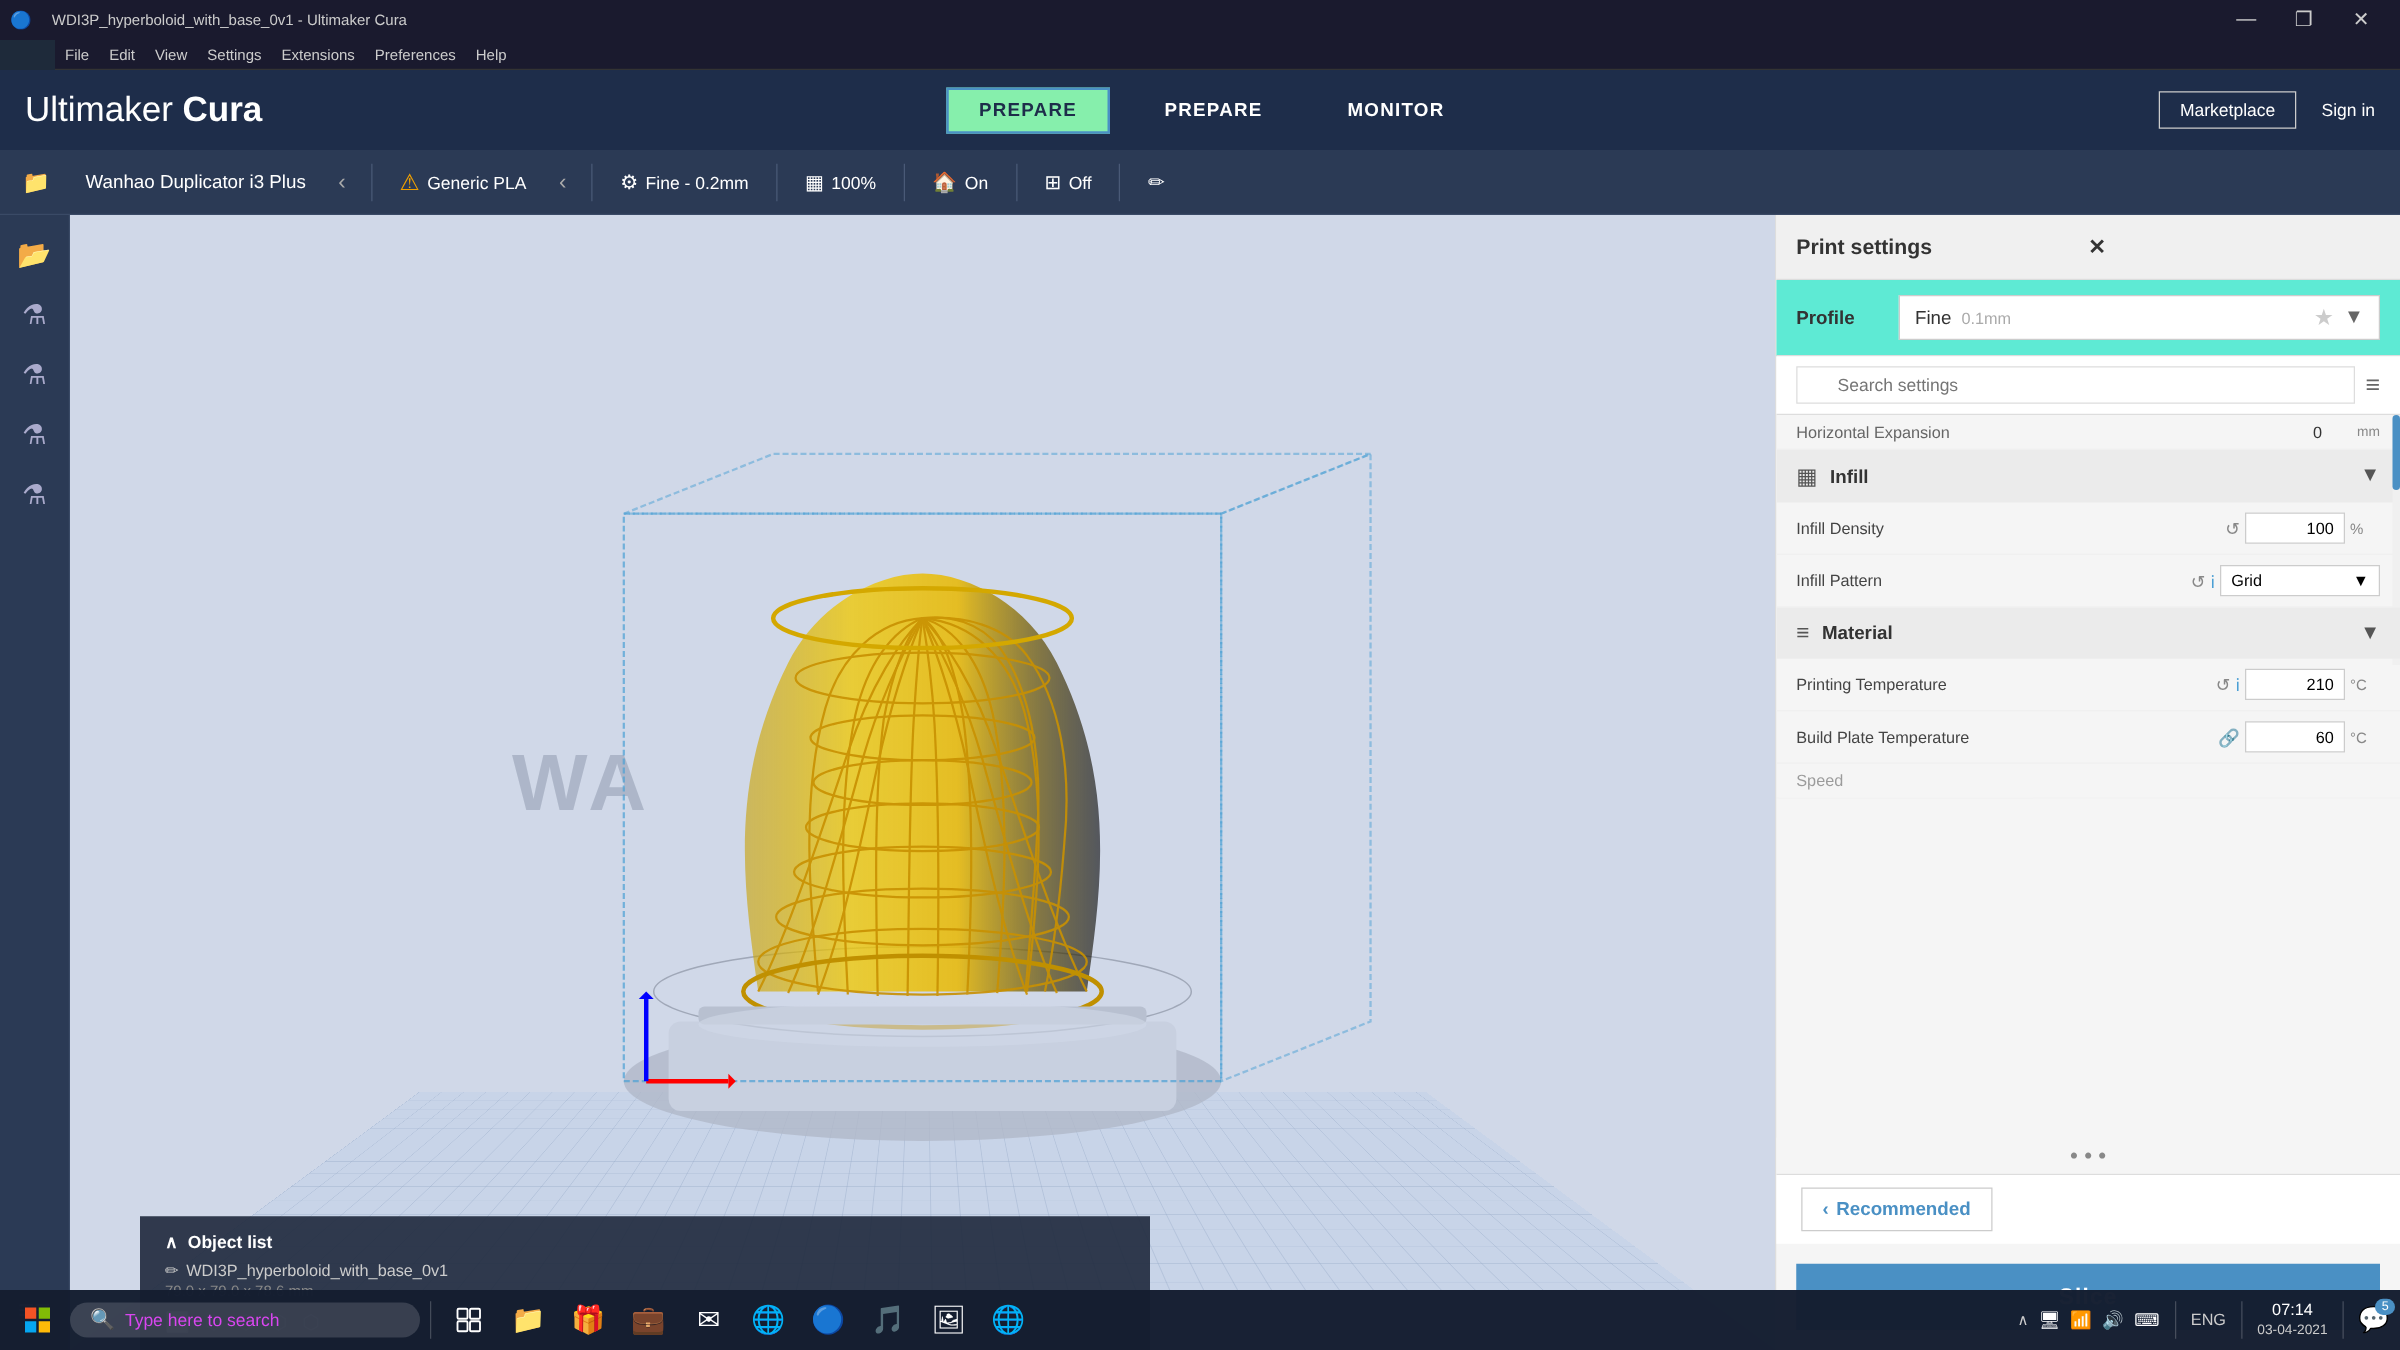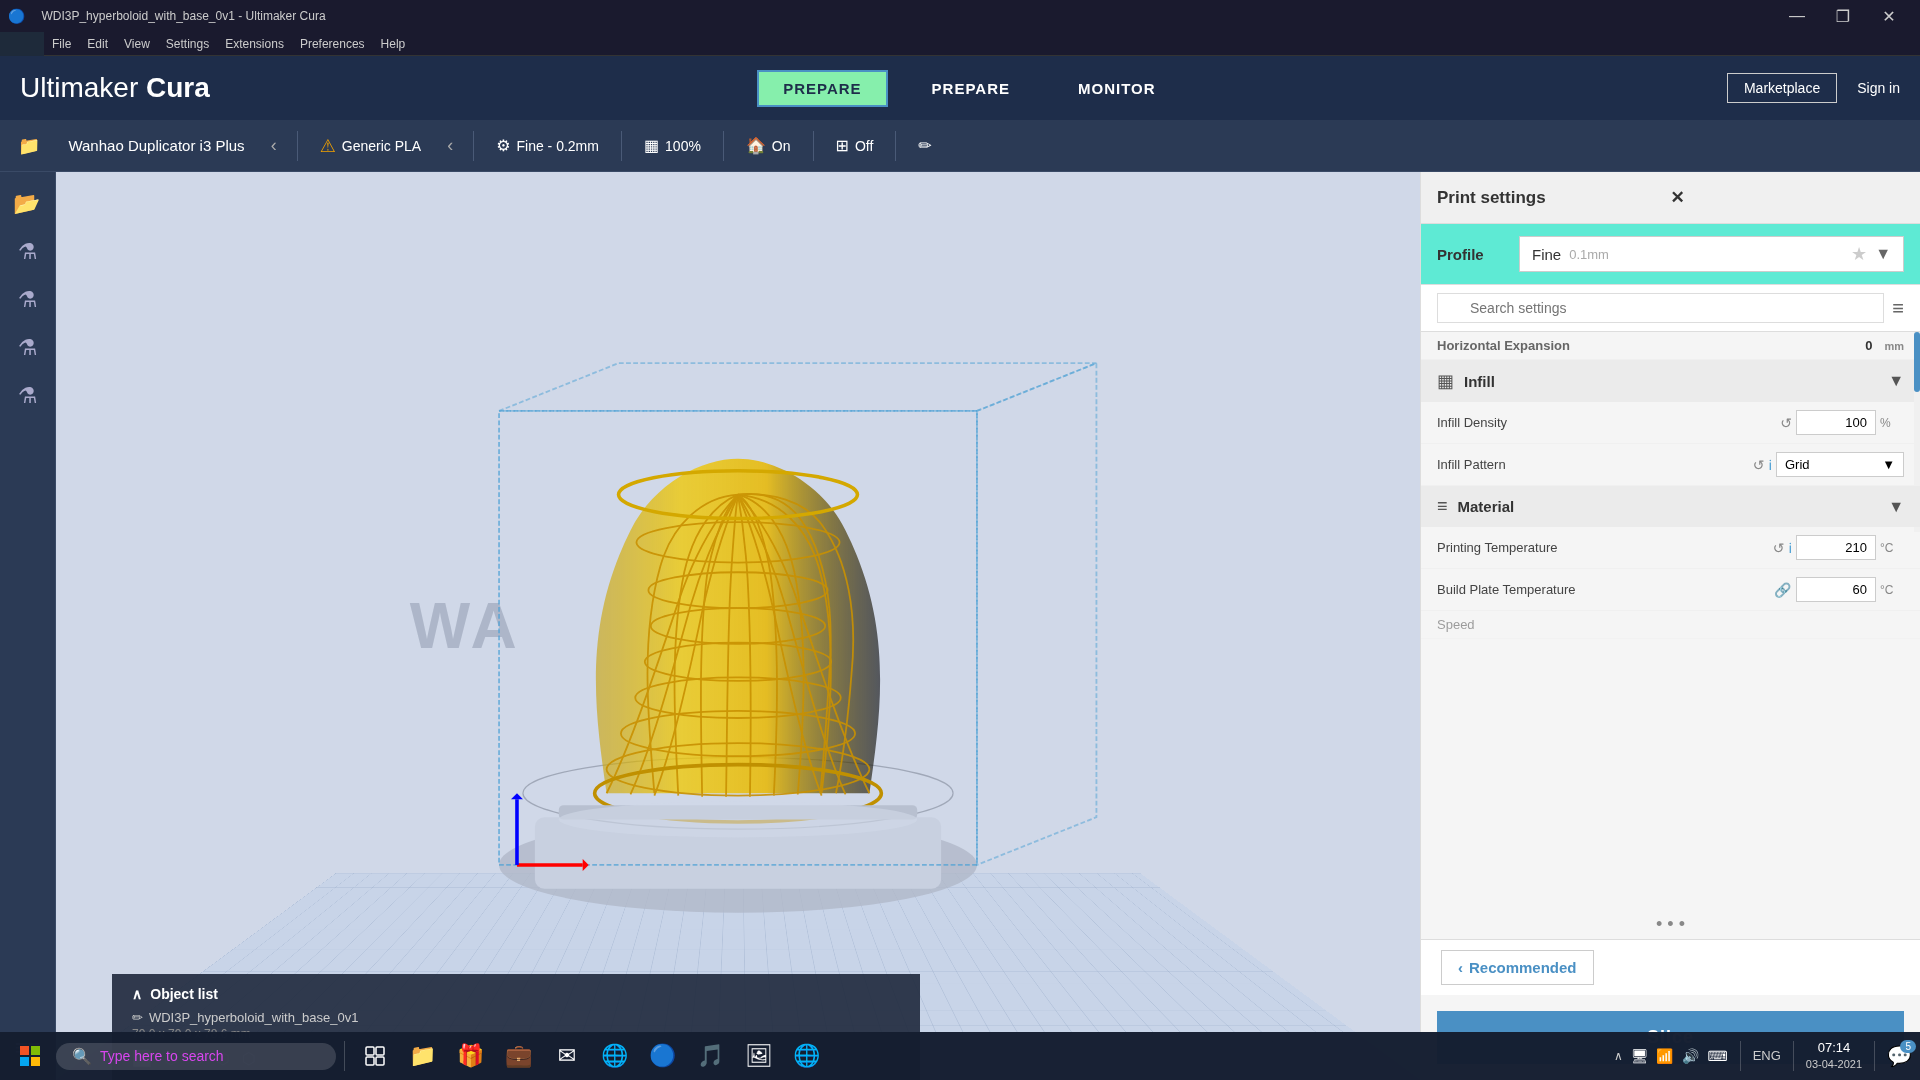--- a/index.html
+++ b/index.html
@@ -273,24 +273,23 @@
       cursor: pointer;
       background: white;
     }
 
     
     .partial-row {
       padding: 6px 16px;
       border-bottom: 1px solid #f0f0f0;
       display: flex;
       align-items: center;
-      gap: 8px;
+      gap: 24px;
       color: #666;
       font-size: 13px;
-      font-weight: bold;
     }
 
     #recommended-btn {
       padding: 10px 20px;
       background: white;
       border-top: 1px solid #ddd;
       display: flex;
       align-items: center;
     }
     .rec-btn {

